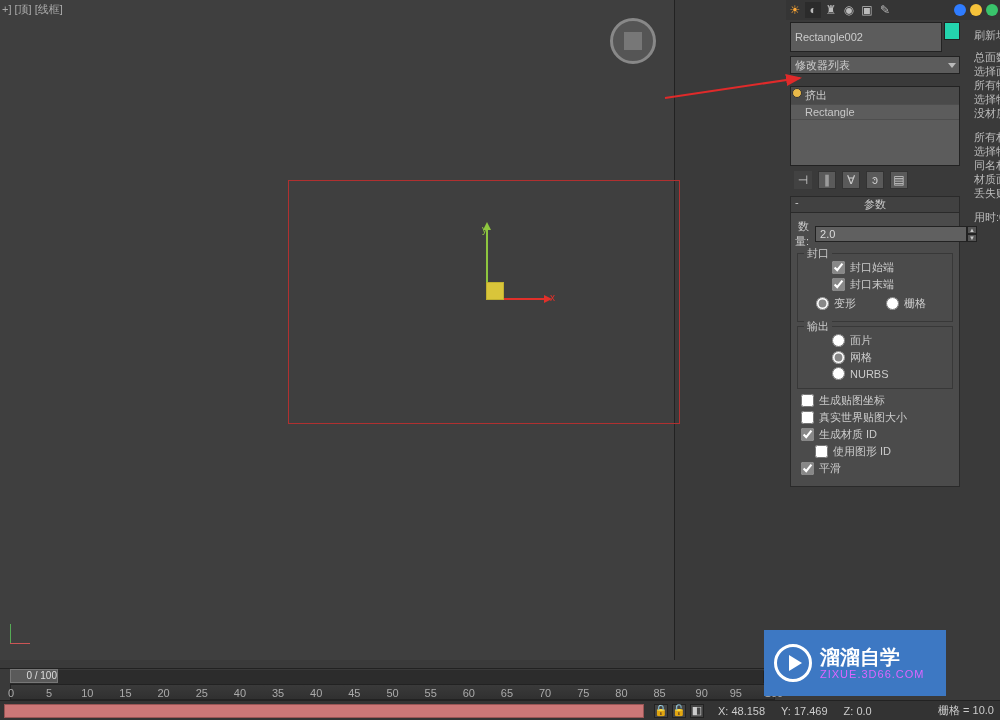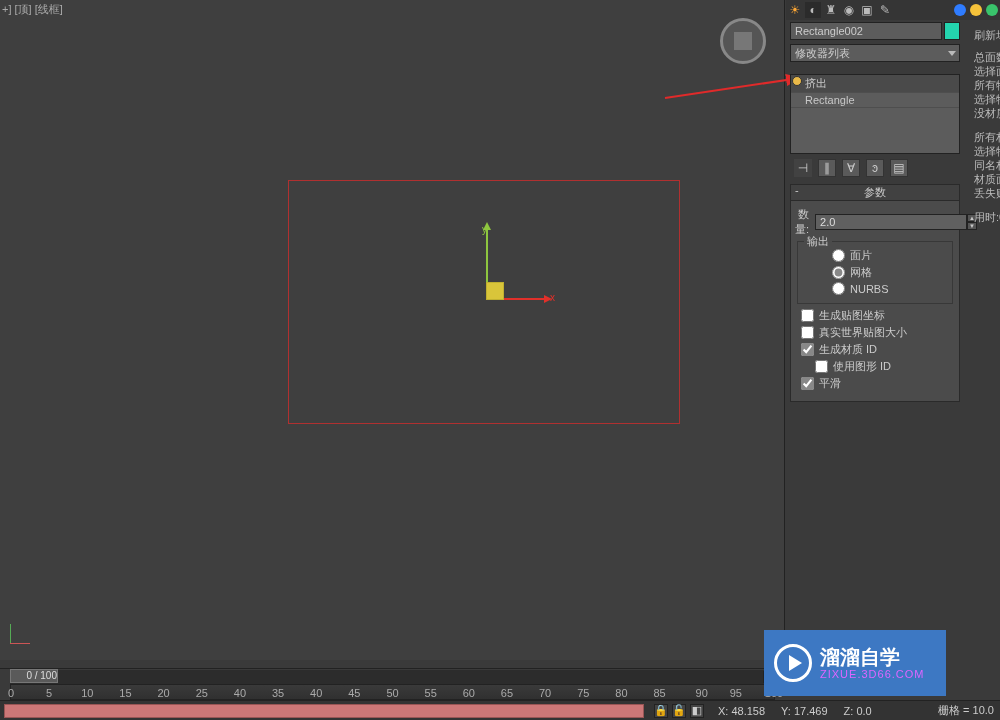--- a/index.html
+++ b/index.html
@@ -1,20 +1,20 @@
 <!DOCTYPE html>
 <html><head>
 <meta charset="utf-8">
 <style>
   * { box-sizing: border-box; margin: 0; padding: 0; font-family: "Microsoft YaHei", sans-serif; font-size: 11px; }
   body { background: #3a3a3a; color: #c8c8c8; overflow: hidden; width: 1000px; height: 720px; position: relative; }
   
   .top-left-label { position: absolute; top: 2px; left: 2px; color: #aaa; font-size: 11px; }
   
-  .viewport { position: absolute; top: 0; left: 0; width: 785px; height: 660px; background: #3f3f3f; border-right: 1px solid #222; }
+  .viewport { position: absolute; top: 0; left: 0; width: 675px; height: 660px; background: #3f3f3f; border-right: 1px solid #222; }
   .viewcube { position: absolute; top: 18px; right: 18px; width: 46px; height: 46px; border-radius: 50%; background: #555; border: 3px solid #888; display:flex; align-items:center; justify-content:center; }
   .viewcube::after { content:''; width:18px; height:18px; background:#777; }
   
   .selection-rect { position:absolute; left: 288px; top: 180px; width: 392px; height: 244px; border: 1px solid #b03030; }
   
   .gizmo { position:absolute; left: 480px; top: 228px; width: 80px; height: 80px; }
   .gizmo .axis-y { position:absolute; left: 6px; top: 0; width: 2px; height: 60px; background:#8ec63f; }
   .gizmo .axis-y::before { content:''; position:absolute; top:-6px; left:-3px; border-left:4px solid transparent; border-right:4px solid transparent; border-bottom:8px solid #8ec63f; }
   .gizmo .axis-x { position:absolute; left: 6px; top: 70px; width: 60px; height: 2px; background:#e0302a; }
   .gizmo .axis-x::after { content:''; position:absolute; right:-6px; top:-3px; border-top:4px solid transparent; border-bottom:4px solid transparent; border-left:8px solid #e0302a; }
@@ -32,21 +32,21 @@
   
   .right-top-icons { position:absolute; top:0; left:786px; right:0; height:20px; background:#353535; display:flex; align-items:center; }
   .right-top-icons .icon { width:16px; height:16px; margin:1px; display:inline-flex; align-items:center; justify-content:center; color:#bbb; font-size:12px; }
   .right-top-icons .icon.sun { color:#ffa835; }
   .right-top-icons .sep { flex:1; }
   .right-top-icons .dot { width:12px; height:12px; border-radius:50%; margin:2px; }
   
   .side-panel { position:absolute; top:22px; left:790px; width:170px; }
   
   .name-row { display:flex; margin-bottom:4px; }
-  .name-input { flex:1; height:18px; background:#5c5c5c; border:1px solid #222; color:#ccc; padding:2px 4px; font-size:11px; }
+  .name-input { flex:1; height:18px; background:#5c5c5c; border:1px solid #222; color:#ccc; padding:14px 4px; font-size:11px; }
   .color-swatch { width:18px; height:18px; background:#24d4ae; margin-left:2px; border:1px solid #222; }
   
   .modlist-dd { width:100%; height:18px; background:#5c5c5c; border:1px solid #222; color:#ccc; padding:1px 4px; font-size:11px; position:relative; }
   .modlist-dd::after { content:''; position:absolute; right:3px; top:6px; border-left:4px solid transparent; border-right:4px solid transparent; border-top:5px solid #bbb; }
   
   .mod-stack { margin-top:12px; height:80px; background:#5c5c5c; border:1px solid #222; }
   .mod-stack .item { padding:1px 3px 1px 14px; color:#c8c8c8; font-size:11px; position:relative; border-bottom:1px solid #4e4e4e;}
   .mod-stack .item.sel { background:#4a4a4a; }
   .mod-stack .item .bulb { position:absolute; left:1px; top:1px; width:10px; height:10px; border-radius:50%; background:#e9b949; border:1px solid #333; font-size:8px;}
   
@@ -169,20 +169,41 @@
     <div class="rollout-body">
       <div class="row">
         <span class="lbl">数量:</span>
         <div class="spinner">
             <input value="2.0" style="">
             <div class="arrows">
               <span>▲</span>
               <span>▼</span>
             </div>
           </div>
+      </div>
+      <div class="group">
+        <span class="group-title">封口</span>
+        <label class="chk">
+            <input type="checkbox" checked="" style="">
+            <span>封口始端</span>
+          </label>
+        <label class="chk">
+            <input type="checkbox" checked="" style="">
+            <span>封口末端</span>
+          </label>
+        <div class="rad-row">
+          <label class="rad" style="margin-left:0">
+              <input type="radio" name="cap" checked="" style="">
+              <span>变形</span>
+            </label>
+          <label class="rad" style="margin-left:0">
+              <input type="radio" name="cap" style="">
+              <span>栅格</span>
+            </label>
+        </div>
       </div>
       <div class="group">
         <span class="group-title">输出</span>
         <label class="rad">
             <input type="radio" name="out" style="">
             <span>面片</span>
           </label>
         <label class="rad">
             <input type="radio" name="out" checked="" style="">
             <span>网格</span>

